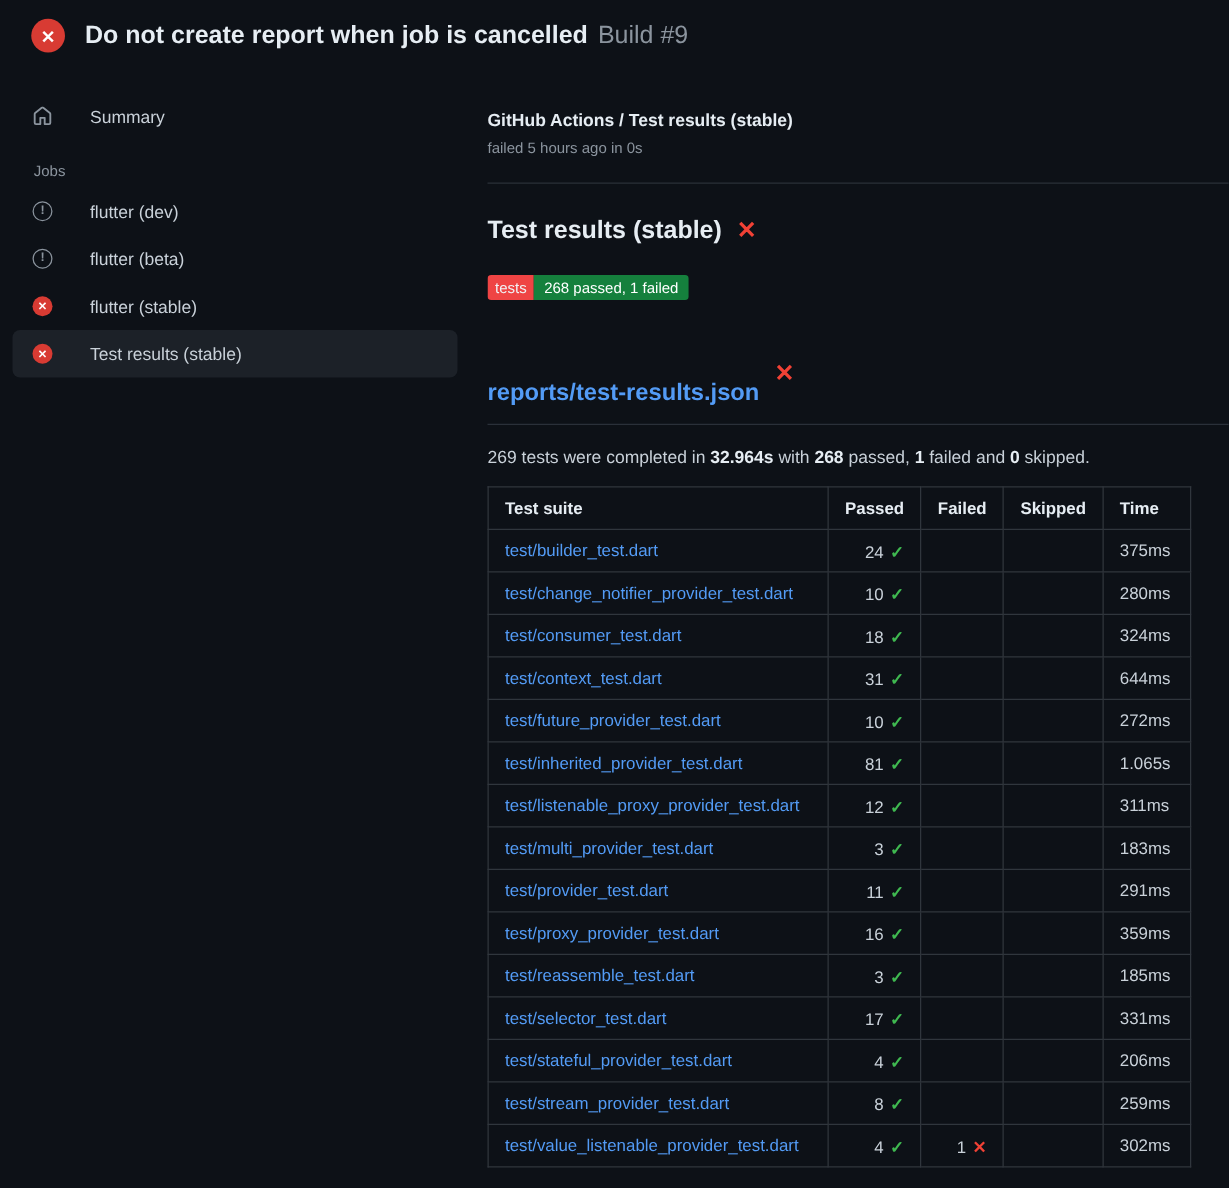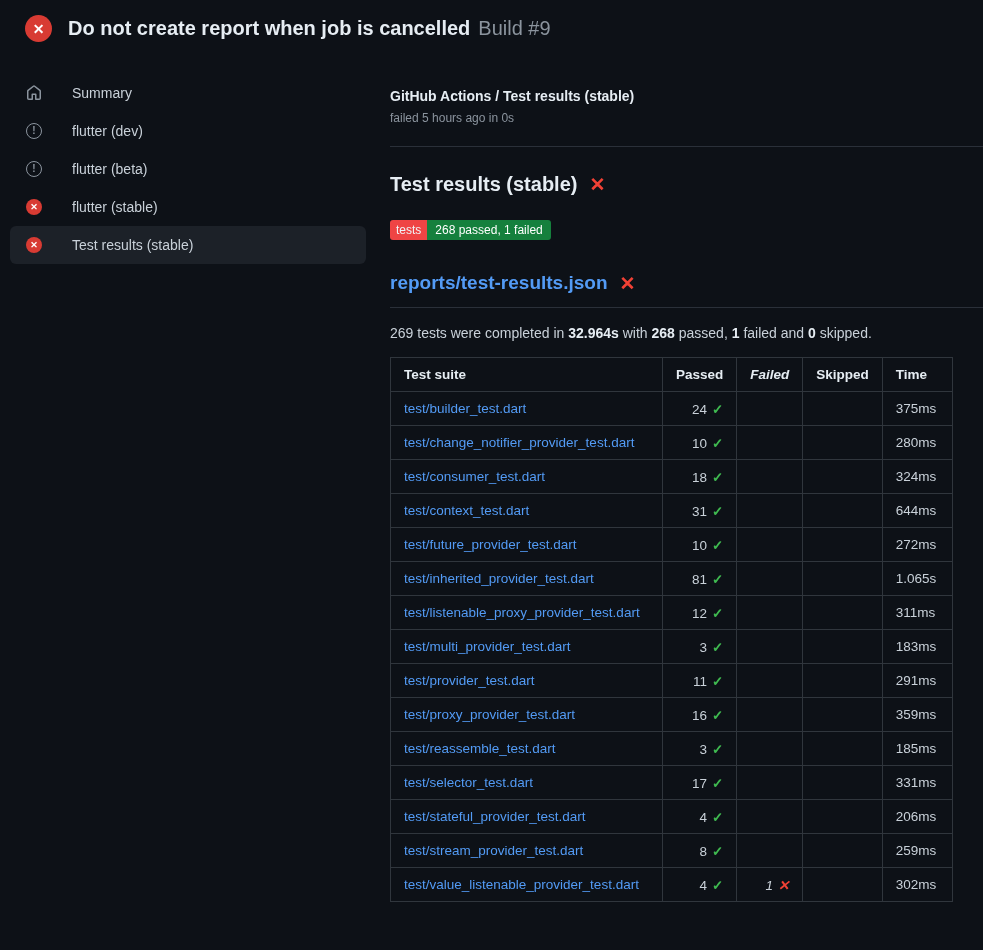--- a/index.html
+++ b/index.html
@@ -69,37 +69,37 @@
   .badge-value  { background:#15803d; color:#ffffff; padding:4px 8px; }
 
   .report-heading-wrap {
     border-bottom:1px solid #2a3039;
     margin-top:32px; padding-bottom:13px;
   }
   .report-heading {
     display:inline-flex; align-items:center; gap:12px;
     font-size:19px; font-weight:bold;
   }
-  .report-link { color:#539bf5; text-decoration:none; }
+  .report-link { color:#539bf5; text-decoration:none;margin-top:32px; }
 
   .summary-line { font-size:14px; margin-top:17px; color:#c9d1d9; }
   .summary-line .bold { font-weight:bold; color:#e6edf3; }
 
   
   table.results {
     border-collapse:collapse; margin-top:16px;
     font-size:13.5px; table-layout:fixed;
   }
   .results th, .results td {
     border:1px solid #30363d; padding:0 13px; height:34px;
   }
   .results th { font-weight:bold; color:#e6edf3; text-align:left; }
   .col-suite   { width:272px; }
   .col-passed  { width:68px;  text-align:right; }
-  .col-failed  { width:66px;  text-align:right;font-style:italic; }
+  .col-failed  { width:66px;  text-align:right; }
   .col-skipped { width:78px;  text-align:left; }
   .col-time    { width:70px;  text-align:left; }
   th.col-passed, th.col-failed { text-align:right; }
   th.col-skipped { text-align:left; }
   .suite-link { color:#539bf5; text-decoration:none; }
   .check { color:#3fb950; font-weight:bold; margin-left:5px; }
   .cross { color:#f14135; font-weight:bold; margin-left:5px; }
   .results td { color:#c9d1d9; }
 </style>
 </head>
@@ -114,20 +114,21 @@
 
   <aside class="sidebar">
     <div class="sidebar-item">
       <span class="home-icon">
         <svg viewBox="0 0 16 16">
             <path d="M8.156 1.835a.25.25 0 0 0-.312 0l-5.25 4.2a.25.25 0 0 0-.094.196v7.019c0 .138.112.25.25.25H5.5V9.255c0-.414.336-.75.75-.75h3.5c.414 0 .75.336.75.75V13.5h2.75a.25.25 0 0 0 .25-.25V6.23a.25.25 0 0 0-.094-.195ZM6.906.664a1.75 1.75 0 0 1 2.188 0l5.25 4.2c.415.332.656.835.656 1.367v7.019A1.75 1.75 0 0 1 13.25 15h-3.5a.75.75 0 0 1-.75-.75V10H7v4.25a.75.75 0 0 1-.75.75h-3.5A1.75 1.75 0 0 1 1 13.25V6.23c0-.531.241-1.034.657-1.366Z"></path>
           </svg>
       </span>
       <span>Summary</span>
     </div>
+    <div class="jobs-label">Jobs</div>
     <nav>
         <div class="sidebar-item">
           <span class="job-icon neutral">!</span>
           <span>flutter (dev)</span>
         </div>
         <div class="sidebar-item">
           <span class="job-icon neutral">!</span>
           <span>flutter (beta)</span>
         </div>
         <div class="sidebar-item">

